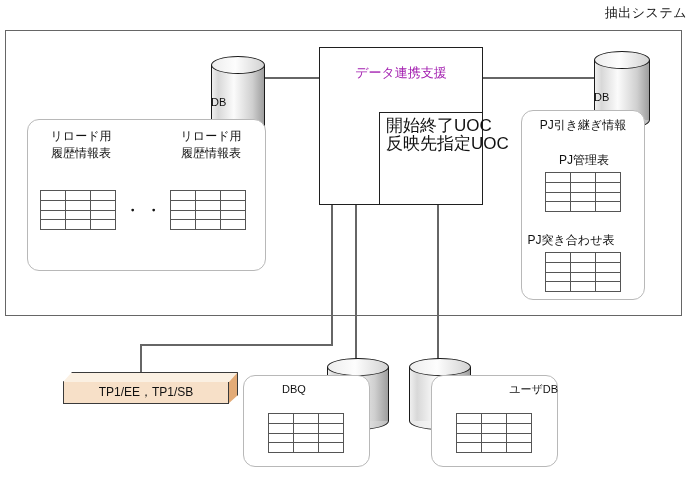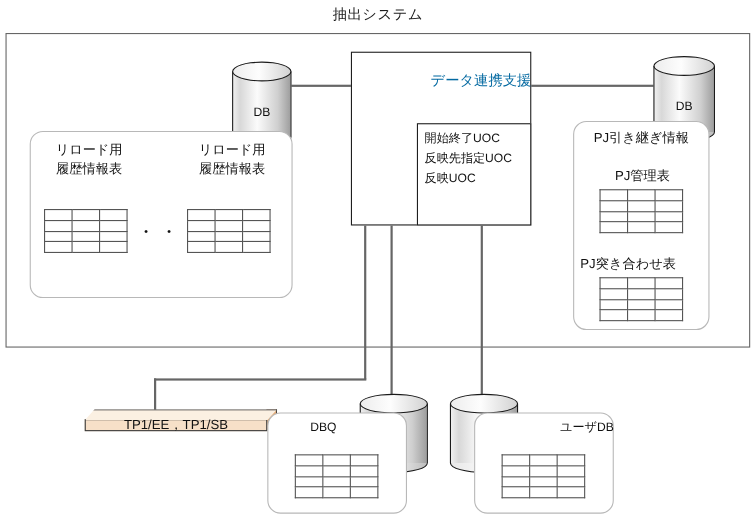--- a/index.html
+++ b/index.html
@@ -13,21 +13,21 @@
     height: 483px;
     background: #ffffff;
     font-family: "Liberation Sans", "DejaVu Sans", sans-serif;
     overflow: hidden;
   }
   .abs { position: absolute; }
 
   
   .title {
     left: 0; top: 4px; width: 687px;
-    text-align: center;
+    text-align: right;
     font-size: 13px;
     color: #1a1a1a;
     letter-spacing: 0.5px;
     white-space: nowrap;
   }
 
   
   .system-frame {
     left: 5px; top: 30px;
     width: 677px; height: 286px;
@@ -96,21 +96,20 @@
     width: 100%; height: 18px;
     border: 1.3px solid #1a1a1a;
     border-radius: 50%;
     background: linear-gradient(to right, #e8e8e8 0%, #f6f6f6 45%, #bdbdbd 100%);
     box-sizing: border-box;
     clip-path: inset(50% 0 0 0);
   }
   .cyl .cyl-label {
     position: absolute;
     left: 0; width: 100%;
-    text-align: center;
     font-size: 11px;
     color: #111111;
     z-index: 4;
   }
 
   
   .box3d .face {
     position: absolute;
     left: 0; top: 9px;
     width: calc(100% - 9px);
@@ -188,27 +187,26 @@
   </div>
 
   <div class="abs cyl" style="left:594px; top:51px; width:56px; height:78px;">
     <div class="body"></div>
     <div class="bottom"></div>
     <div class="top"></div>
     <div class="cyl-label" style="top:40px;">DB</div>
   </div>
 
   <div class="abs sqbox" style="left:319px; top:47px; width:164px; height:158px;"></div>
-  <div class="abs" style="left:319px; top:64px; width:164px; text-align:right; font-size:13px; color:#0369a1; white-space:nowrap;">データ連携支援</div>
+  <div class="abs" style="left:319px; top:64px; width:164px; text-align:center; font-size:13px; color:#a21caf; white-space:nowrap;">データ連携支援</div>
 
   <div class="abs sqbox" style="left:379px; top:112px; width:104px; height:93px;"></div>
-  <div class="abs" style="left:386px; top:117px; width:98px; font-size:11px; color:#111111; line-height:18px; white-space:nowrap;">
+  <div class="abs" style="left:386px; top:117px; width:98px; font-size:17px; color:#111111; line-height:18px; white-space:nowrap;">
     <div>開始終了UOC</div>
     <div>反映先指定UOC</div>
-    <div>反映UOC</div>
   </div>
 
   <div class="abs rbox" style="left:27px; top:119px; width:239px; height:152px;"></div>
 
   <div class="abs rbox-label" style="left:36px; top:128px; width:90px;">
     <div>リロード用</div>
     <div>履歴情報表</div>
   </div>
   <table class="abs gtable" style="left:40px; top:190px; width:76px; height:40px;">
     <tbody>
@@ -314,21 +312,21 @@
           <td></td>
         </tr>
       <tr>
           <td></td>
           <td></td>
           <td></td>
         </tr>
     </tbody>
   </table>
 
-  <div class="abs box3d" style="left:77px; top:372px; width:175px; height:20px;">
+  <div class="abs box3d" style="left:63px; top:372px; width:175px; height:32px;">
     <div class="right-face"></div>
     <div class="face"></div>
     <div class="top-face"></div>
     <div class="box3d-label">TP1/EE，TP1/SB</div>
   </div>
 
   <div class="abs cyl" style="left:327px; top:358px; width:62px; height:72px;">
     <div class="body"></div>
     <div class="bottom"></div>
     <div class="top"></div>

